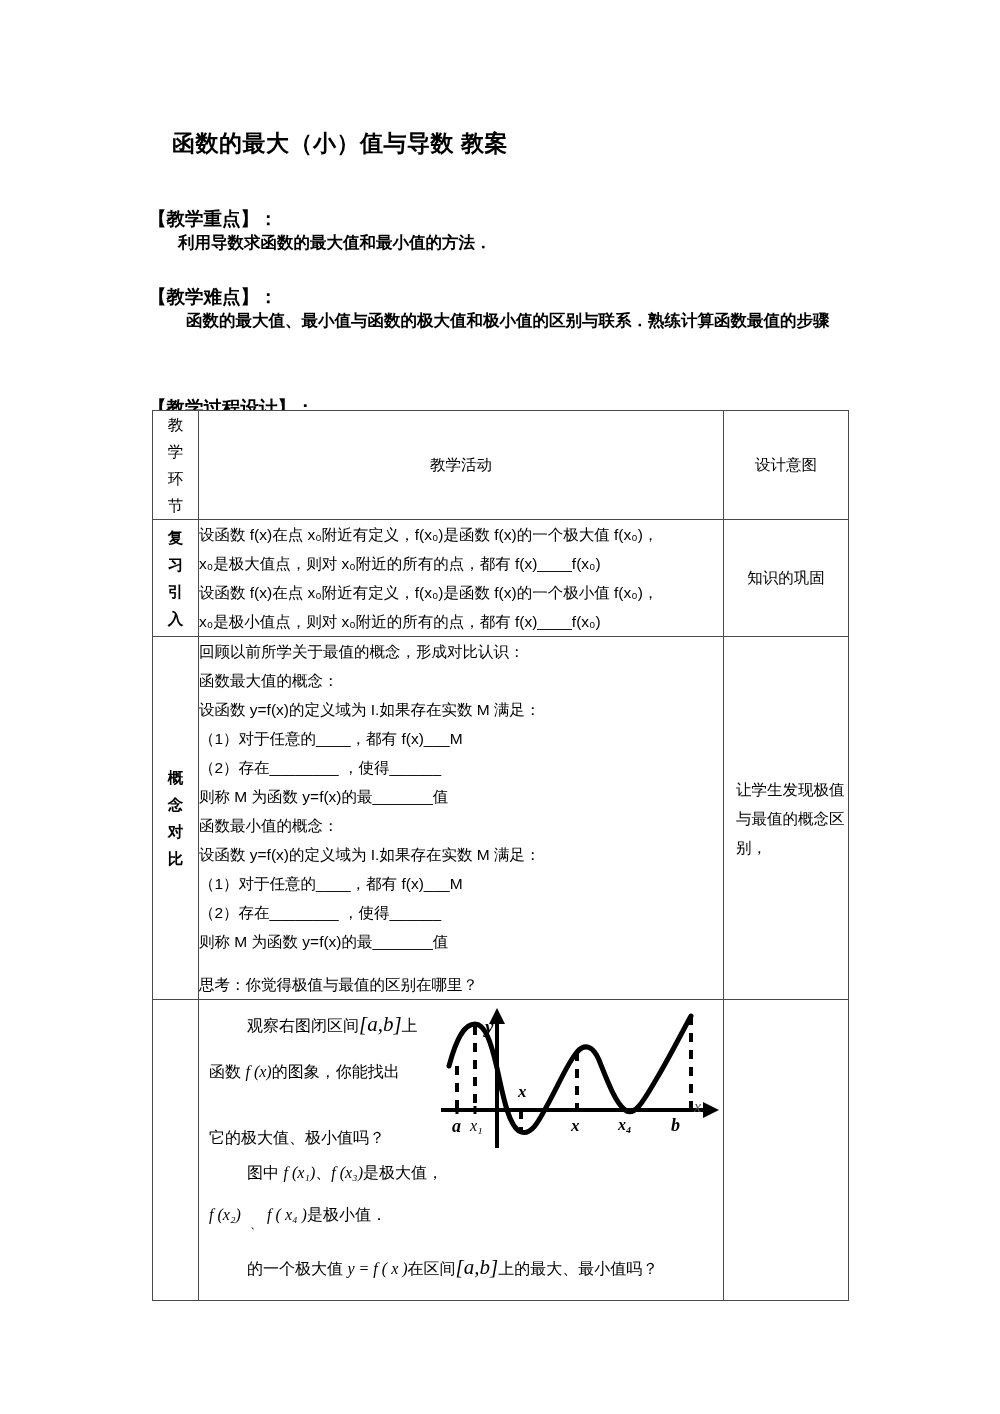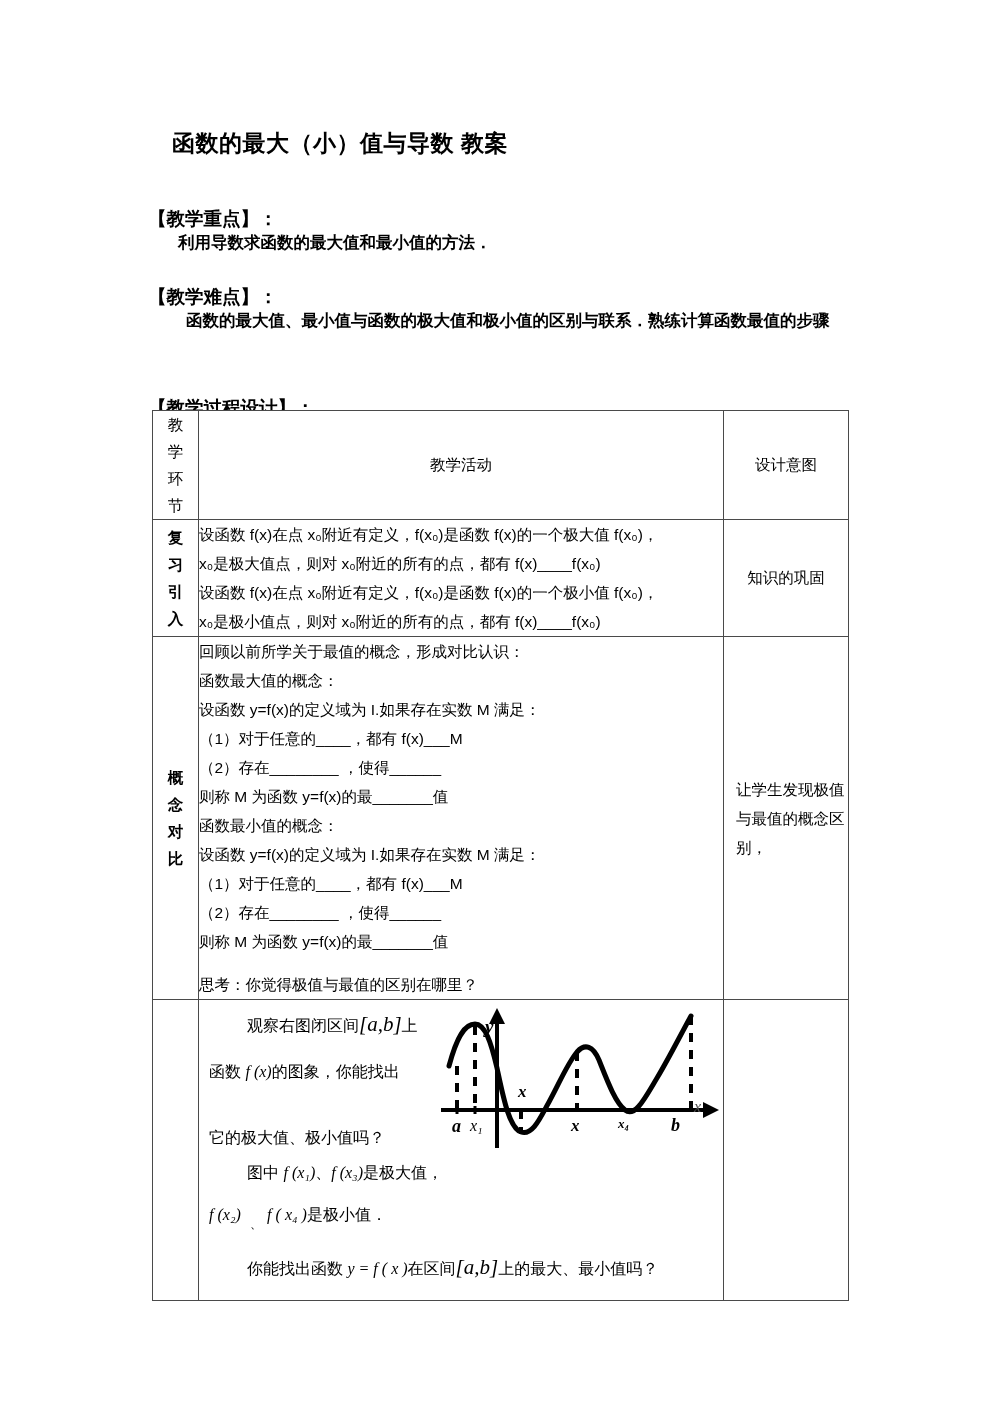--- a/index.html
+++ b/index.html
@@ -227,33 +227,33 @@
               <line x1="40" y1="108" x2="40" y2="116" stroke="#000" stroke-width="3"></line>
             </svg>
 
             <div class="gtext mi" style="left:286px; top:16px; font-size:19px; font-weight:bold;">y</div>
             <div class="gtext mi" style="left:495px; top:98px; font-size:16px; color:#555;">x</div>
 
             <div class="gtext mi" style="left:253px; top:116px; font-size:18px; font-weight:bold;">a</div>
             <div class="gtext mi" style="left:271px; top:117px; font-size:16px;">x₁</div>
             <div class="gtext mi" style="left:319px; top:82px; font-size:17px; font-weight:bold;">x</div>
             <div class="gtext mi" style="left:372px; top:116px; font-size:17px; font-weight:bold;">x</div>
-            <div class="gtext mi" style="left:419px; top:116px; font-size:13px; font-weight:bold;">x₄</div>
+            <div class="gtext mi" style="left:419px; top:116px; font-size:16px; font-weight:bold;">x₄</div>
             <div class="gtext mi" style="left:472px; top:115px; font-size:18px; font-weight:bold;">b</div>
 
             <div class="gtext sans" style="left:48px; top:163px; font-size:16px;">
               <span>图中</span>&nbsp;<span class="mi">f (x₁)</span><span>、</span><span class="mi">f (x₃)</span><span>是极大值，</span>
             </div>
 
             <div class="gtext sans" style="left:10px; top:205px; font-size:16px;">
               <span class="mi">f (x₂)</span>&nbsp;&nbsp;<span style="position:relative;top:8px;font-size:13px;">、</span>&nbsp;<span class="mi">f ( x₄ )</span><span>是极小值．</span>
             </div>
 
             <div class="gtext sans" style="left:48px; top:255px; font-size:16px;">
-              <span>你能找出函数</span>&nbsp;<span class="mi">y = f ( x )</span><span>在区间</span><span class="brk mi">[a,b]</span><span>上的最大、最小值吗？</span>
+              <span>的一个极大值</span>&nbsp;<span class="mi">y = f ( x )</span><span>在区间</span><span class="brk mi">[a,b]</span><span>上的最大、最小值吗？</span>
             </div>
 
           </div>
         </td>
         <td></td>
       </tr>
 
     </tbody>
   </table>
 

